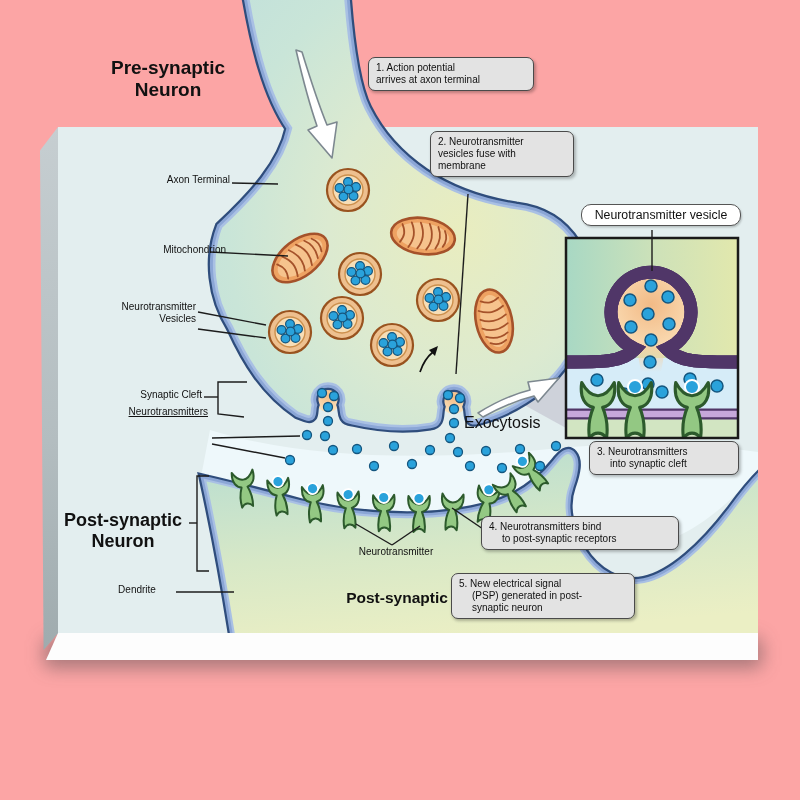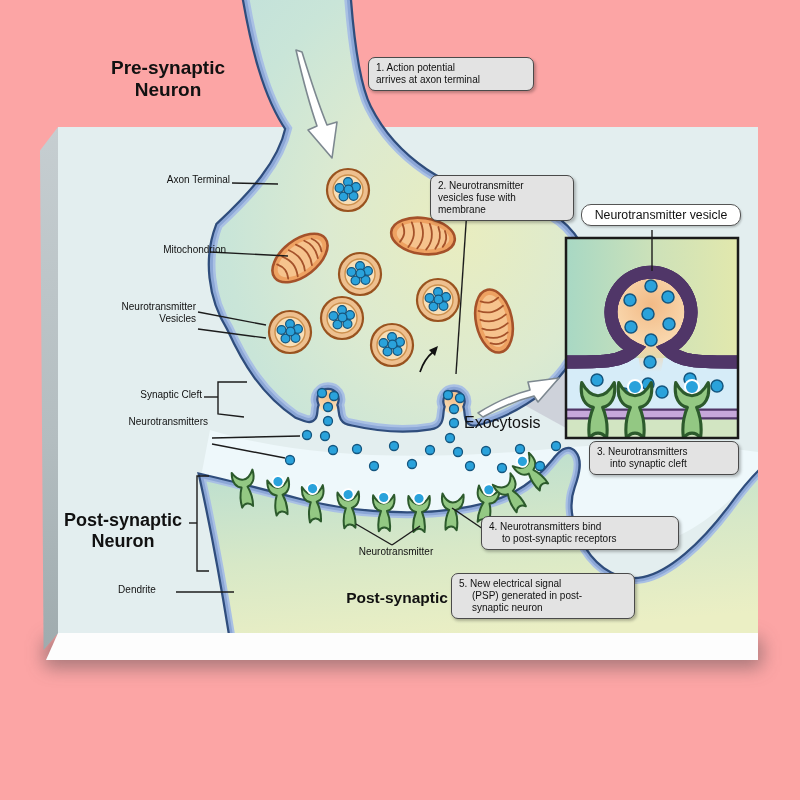--- a/index.html
+++ b/index.html
@@ -264,39 +264,39 @@
     <span class="ln" style="display:block">Pre-synaptic</span>
     <span class="ln" style="display:block">Neuron</span>
   </div>
   <div class="txt lbl r" style="left:90px;top:174px;width:140px;">Axon Terminal</div>
   <div class="txt lbl r" style="left:86px;top:244px;width:140px;">Mitochondrion</div>
   <div class="txt lbl r" style="left:66px;top:301px;width:130px;">
     <span style="display:block">Neurotransmitter</span>
     <span style="display:block">Vesicles</span>
   </div>
   <div class="txt lbl r" style="left:72px;top:389px;width:130px;">Synaptic Cleft</div>
-  <div class="txt lbl r" style="left:68px;top:416px;width:140px;">Neurotransmitters</div>
+  <div class="txt lbl r" style="left:68px;top:406px;width:140px;text-decoration:underline;">Neurotransmitters</div>
   <div class="txt title c" style="left:60px;top:510px;width:126px;font-size:18px;">
     <span style="display:block">Post-synaptic</span>
     <span style="display:block">Neuron</span>
   </div>
   <div class="txt lbl r" style="left:102px;top:584px;width:70px;text-align:center;">Dendrite</div>
   <div class="txt lbl c" style="left:320px;top:546px;width:152px;">
     <span style="display:block">Neurotransmitter</span>
   </div>
   <div class="txt c b" style="left:321px;top:589px;width:152px;font-size:15.5px;">
     <span style="display:block">Post-synaptic</span>
   </div>
   <div class="txt" style="left:464px;top:414px;font-size:16px;">Exocytosis</div>
 
   <div class="callout" style="left:368px;top:57px;width:150px;">
     <span class="ln">1. Action potential</span>
       <span class="ln">arrives at axon terminal</span>
   </div>
-  <div class="callout" style="left:430px;top:131px;width:128px;margin-top:44px;">
+  <div class="callout" style="left:430px;top:131px;width:128px;">
     <span class="ln">2. Neurotransmitter</span>
       <span class="ln">vesicles fuse with</span>
       <span class="ln">membrane</span>
   </div>
   <div class="callout" style="left:589px;top:441px;width:134px;">
     <span class="ln">3. Neurotransmitters</span>
       <span class="ln ind">into synaptic cleft</span>
   </div>
   <div class="callout" style="left:481px;top:516px;width:182px;">
     <span class="ln">4. Neurotransmitters bind</span>

